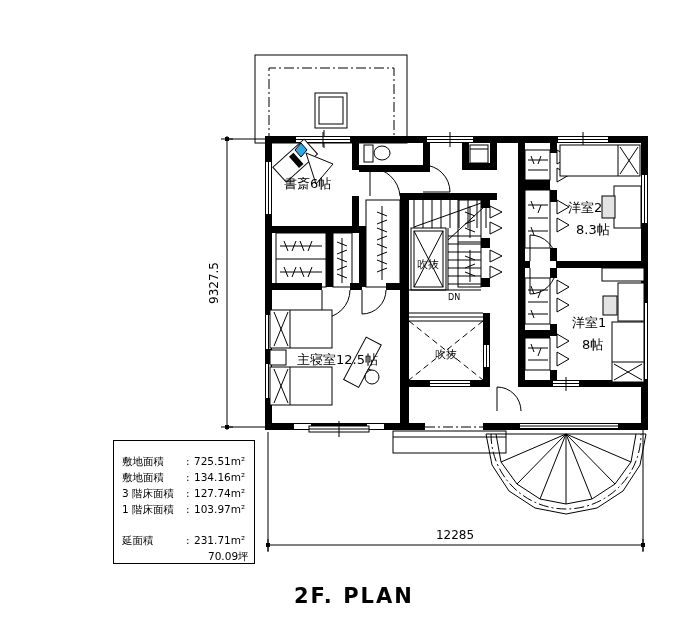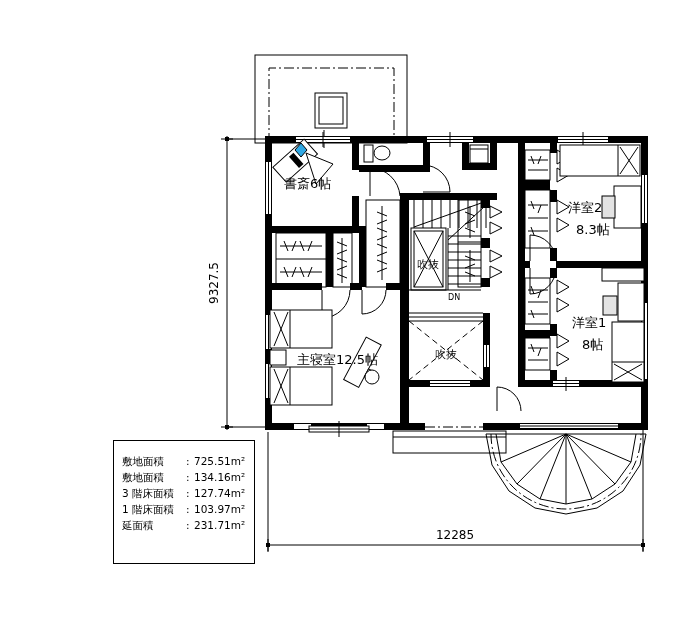--- a/index.html
+++ b/index.html
@@ -14,21 +14,21 @@
   .dx{fill:none;stroke:#000;stroke-width:1;stroke-dasharray:6 4;}
   text{fill:#000;font-family:"DejaVu Sans",sans-serif;}
   .rlbl{font-size:13px;}
   .vlbl{font-size:11px;}
   .dn{font-size:8px;}
   .dim{font-size:12px;}
   #area-table{position:absolute;left:113px;top:440px;width:142px;height:124px;border:1px solid #000;box-sizing:border-box;padding:12px 0 0 8px;font-size:10.5px;line-height:16px;}
   .trow{display:flex;white-space:nowrap;}
   .trow .lab{width:64px;display:inline-block;}
   .trow .sep{width:8px;display:inline-block;}
-  .gap{}
+  .gap{margin-top:15px;}
   .indent .val{margin-left:14px;}
   #plan-title{position:absolute;left:294px;top:584px;font-size:21px;font-weight:800;letter-spacing:2px;}
 </style>
 </head>
 <body>
 
 <div id="stage">
 <svg width="700" height="622" viewBox="0 0 700 622">
 
   <g>
@@ -279,15 +279,21 @@
   <div class="trow">
         <span class="lab">1 階床面積</span>
         <span class="sep">:</span>
         <span class="val">103.97m²</span>
       </div>
   <div class="trow gap">
         <span class="lab">延面積</span>
         <span class="sep">:</span>
         <span class="val">231.71m²</span>
       </div>
+  <div class="trow indent">
+        <span class="lab"></span>
+        <span class="sep"></span>
+        <span class="val">70.09坪</span>
+      </div>
 </div>
 
+<div id="plan-title">2F. PLAN</div>
 </div>
 
 </body></html>

